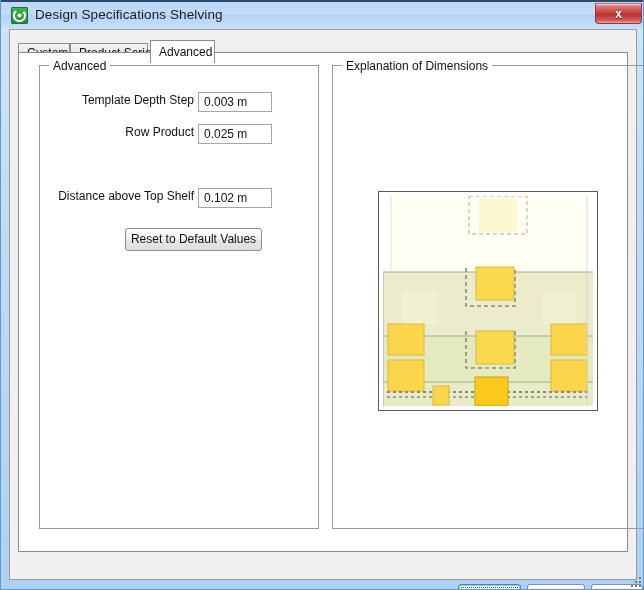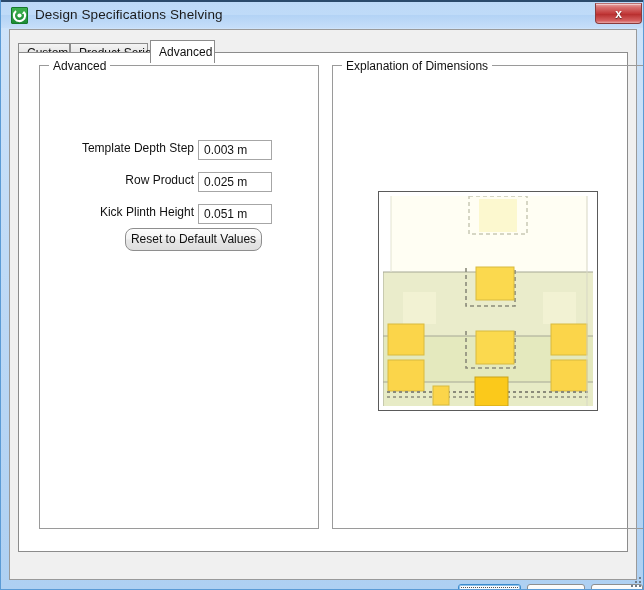--- a/index.html
+++ b/index.html
@@ -162,21 +162,20 @@
     left: 313px; top: 12px;
     width: 318px; height: 464px;
   }
 
   
   .form-row {
     position: absolute;
     left: 0;
     width: 232px;
     height: 20px;
-    margin-top: 48px;
   }
   .form-row .fl {
     position: absolute;
     right: 78px; top: 1px;
     text-align: right;
     font-size: 12px;
     color: #111;
     white-space: nowrap;
   }
   .form-row .fi {
@@ -199,21 +198,21 @@
   #row-3 { top: 122px; }
 
   
   #reset-button {
     position: absolute;
     left: 85px; top: 162px;
     width: 137px; height: 23px;
     box-sizing: border-box;
     background: linear-gradient(to bottom, #fdfdfd 0%, #f2f2f2 48%, #e6e6e6 52%, #dedede 100%);
     border: 1px solid #8e8e8e;
-    border-radius: 8px;
+    border-radius: 3px;
     font-family: "Liberation Sans", sans-serif;
     font-size: 12px;
     color: #111;
     line-height: 21px;
     text-align: center;
     cursor: pointer;
   }
 
   
   #diagram-frame {
@@ -310,25 +309,25 @@
         <div class="form-row" id="row-0">
           <div class="fl">Template Depth Step</div>
           <input class="fi" type="text" value="0.003 m" style="">
         </div>
 
         <div class="form-row" id="row-1">
           <div class="fl">Row Product</div>
           <input class="fi" type="text" value="0.025 m" style="">
         </div>
 
-        <div class="form-row" id="row-2">
-          <div class="fl">Kick Plinth Height</div>
-          <input class="fi" type="text" value="0.051 m" style="">
+
+        <div class="form-row" id="row-3">
+          <div class="fl">Distance above Top Shelf</div>
+          <input class="fi" type="text" value="0.102 m" style="">
         </div>
-
 
         <div id="reset-button">Reset to Default Values</div>
       </div>
 
       <div class="groupbox" id="gb-explanation">
         <div class="gb-title">Explanation of Dimensions</div>
 
         <div id="diagram-frame">
           <div id="diagram">
             <svg width="212" height="212" viewBox="0 0 212 212">

